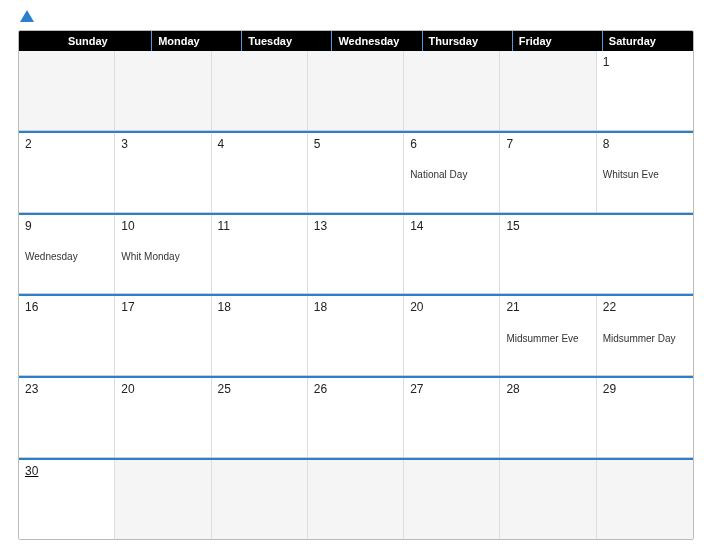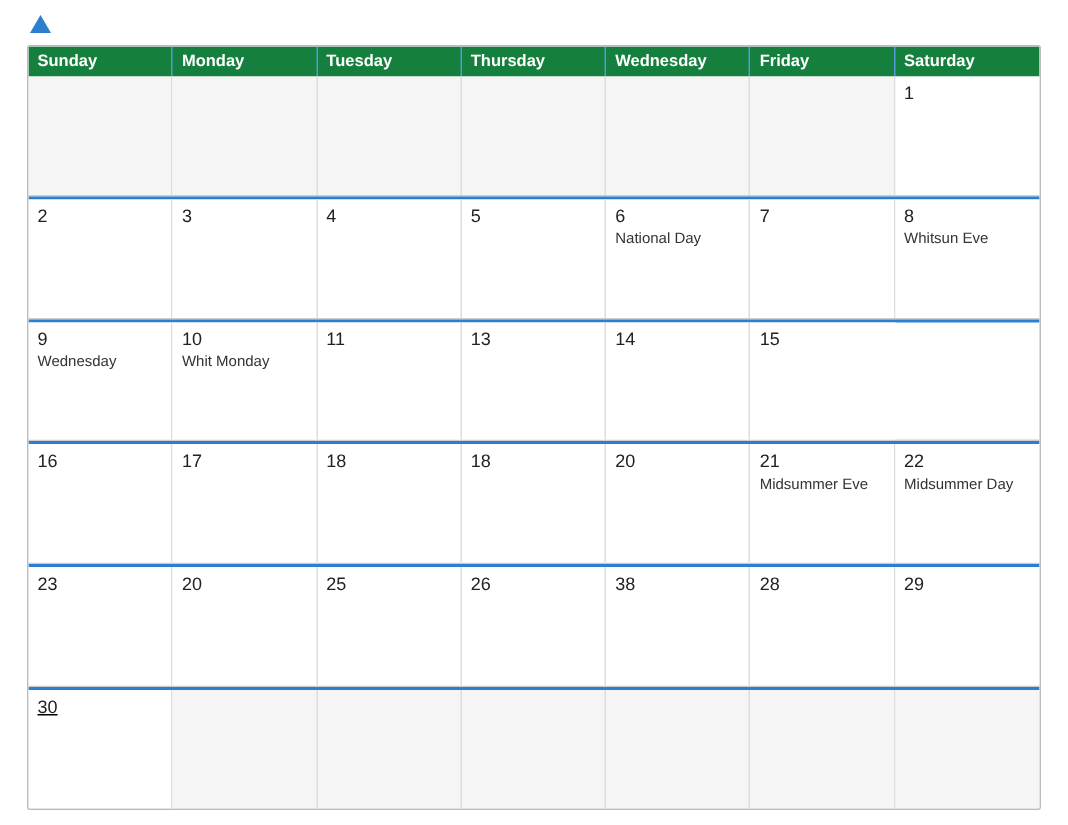--- a/index.html
+++ b/index.html
@@ -62,21 +62,22 @@
       flex: 1;
       border: 1px solid #bbb;
       border-radius: 2px;
       overflow: hidden;
       display: flex;
       flex-direction: column;
     }
     .cal-header {
       display: grid;
       grid-template-columns: repeat(7, 1fr);
-      background: #15803d;
+      background: #000000;
+      padding-left: 43px;
     }
     .cal-header-cell {
       color: #fff;
       font-size: 11px;
       font-weight: bold;
       padding: 4px 6px;
       text-align: left;
       border-right: 1px solid #5599d8;
     }
     .cal-header-cell:last-child {
@@ -120,20 +121,21 @@
     .day-num {
       font-size: 12px;
       color: #222;
       font-weight: normal;
       line-height: 1.2;
     }
     .event {
       font-size: 10px;
       color: #333;
       line-height: 1.3;
+      margin-top: 15px;
     }
     .logo-wrapper {
       display: flex;
       flex-direction: column;
       align-items: flex-start;
     }
     .logo-row {
       display: flex;
       align-items: center;
     }
@@ -152,22 +154,22 @@
     </div>
     <h1 class="title"></h1>
     <span class="country"></span>
   </div>
 
   <div class="calendar">
     <div class="cal-header">
     <div class="cal-header-cell">Sunday</div>
         <div class="cal-header-cell">Monday</div>
         <div class="cal-header-cell">Tuesday</div>
+        <div class="cal-header-cell">Wednesday</div>
         <div class="cal-header-cell">Thursday</div>
-        <div class="cal-header-cell">Wednesday</div>
         <div class="cal-header-cell">Friday</div>
         <div class="cal-header-cell">Saturday</div>
       </div>
     <div class="cal-body">
     <div class="cal-row">
           <div class="cal-cell empty"></div>
           <div class="cal-cell empty"></div>
           <div class="cal-cell empty"></div>
           <div class="cal-cell empty"></div>
           <div class="cal-cell empty"></div>
@@ -255,21 +257,21 @@
           <div class="cal-cell">
             <span class="day-num">20</span>
           </div>
           <div class="cal-cell">
             <span class="day-num">25</span>
           </div>
           <div class="cal-cell">
             <span class="day-num">26</span>
           </div>
           <div class="cal-cell">
-            <span class="day-num">38</span>
+            <span class="day-num">27</span>
           </div>
           <div class="cal-cell">
             <span class="day-num">28</span>
           </div>
           <div class="cal-cell">
             <span class="day-num">29</span>
           </div>
         </div>
         <div class="cal-row has-top-border">
           <div class="cal-cell">

